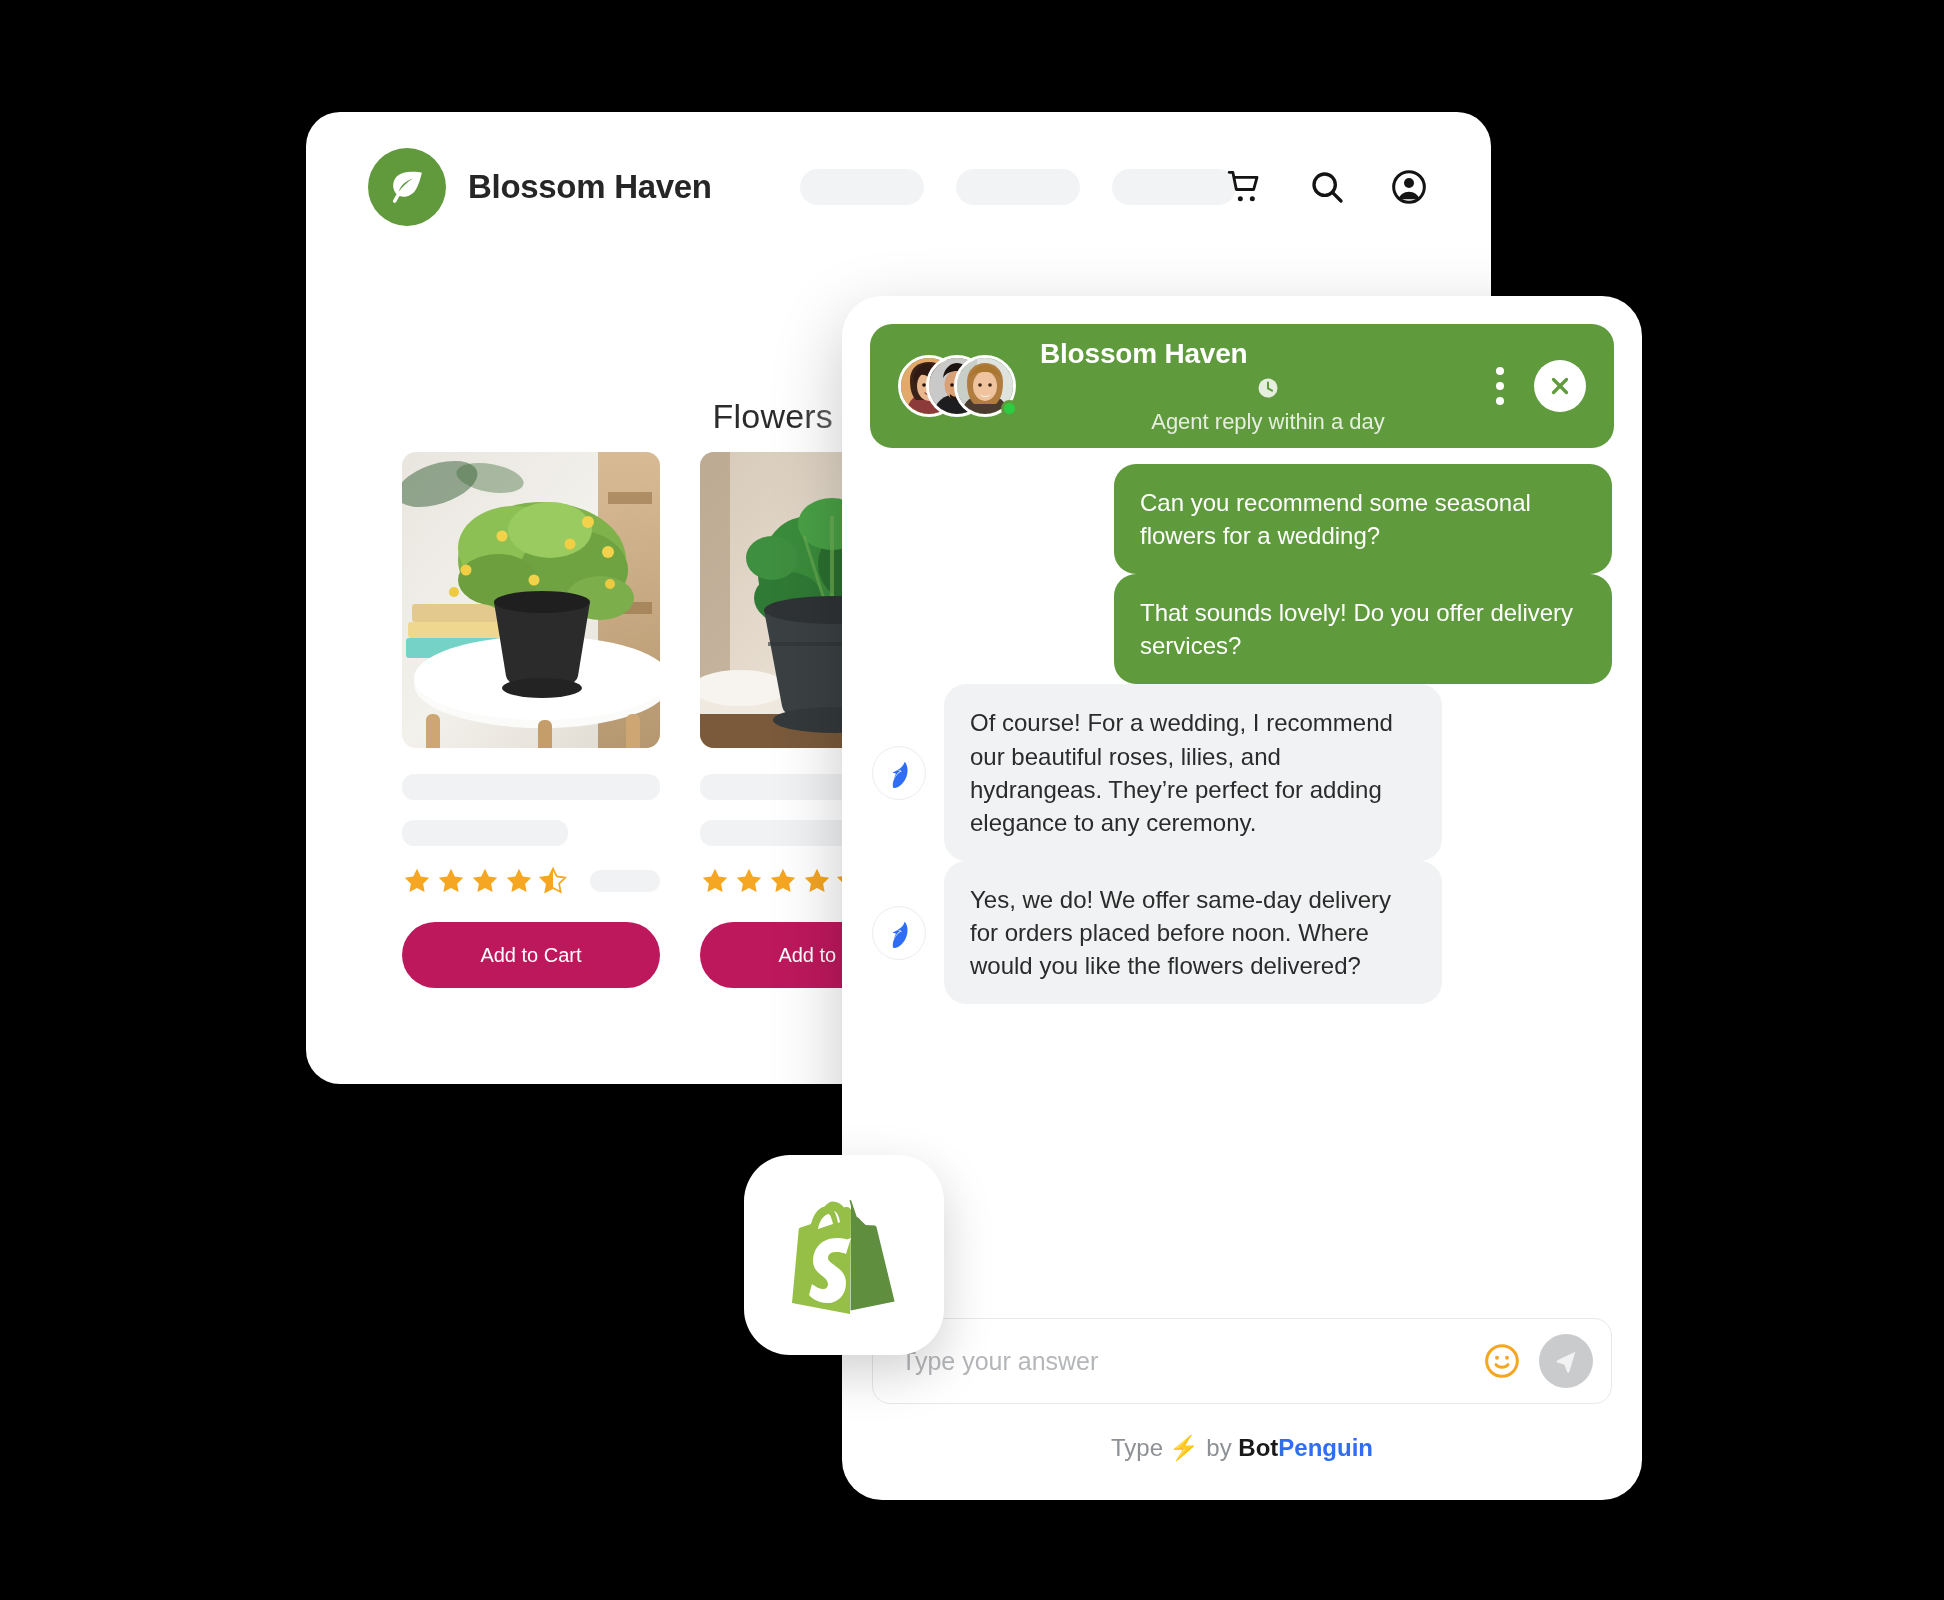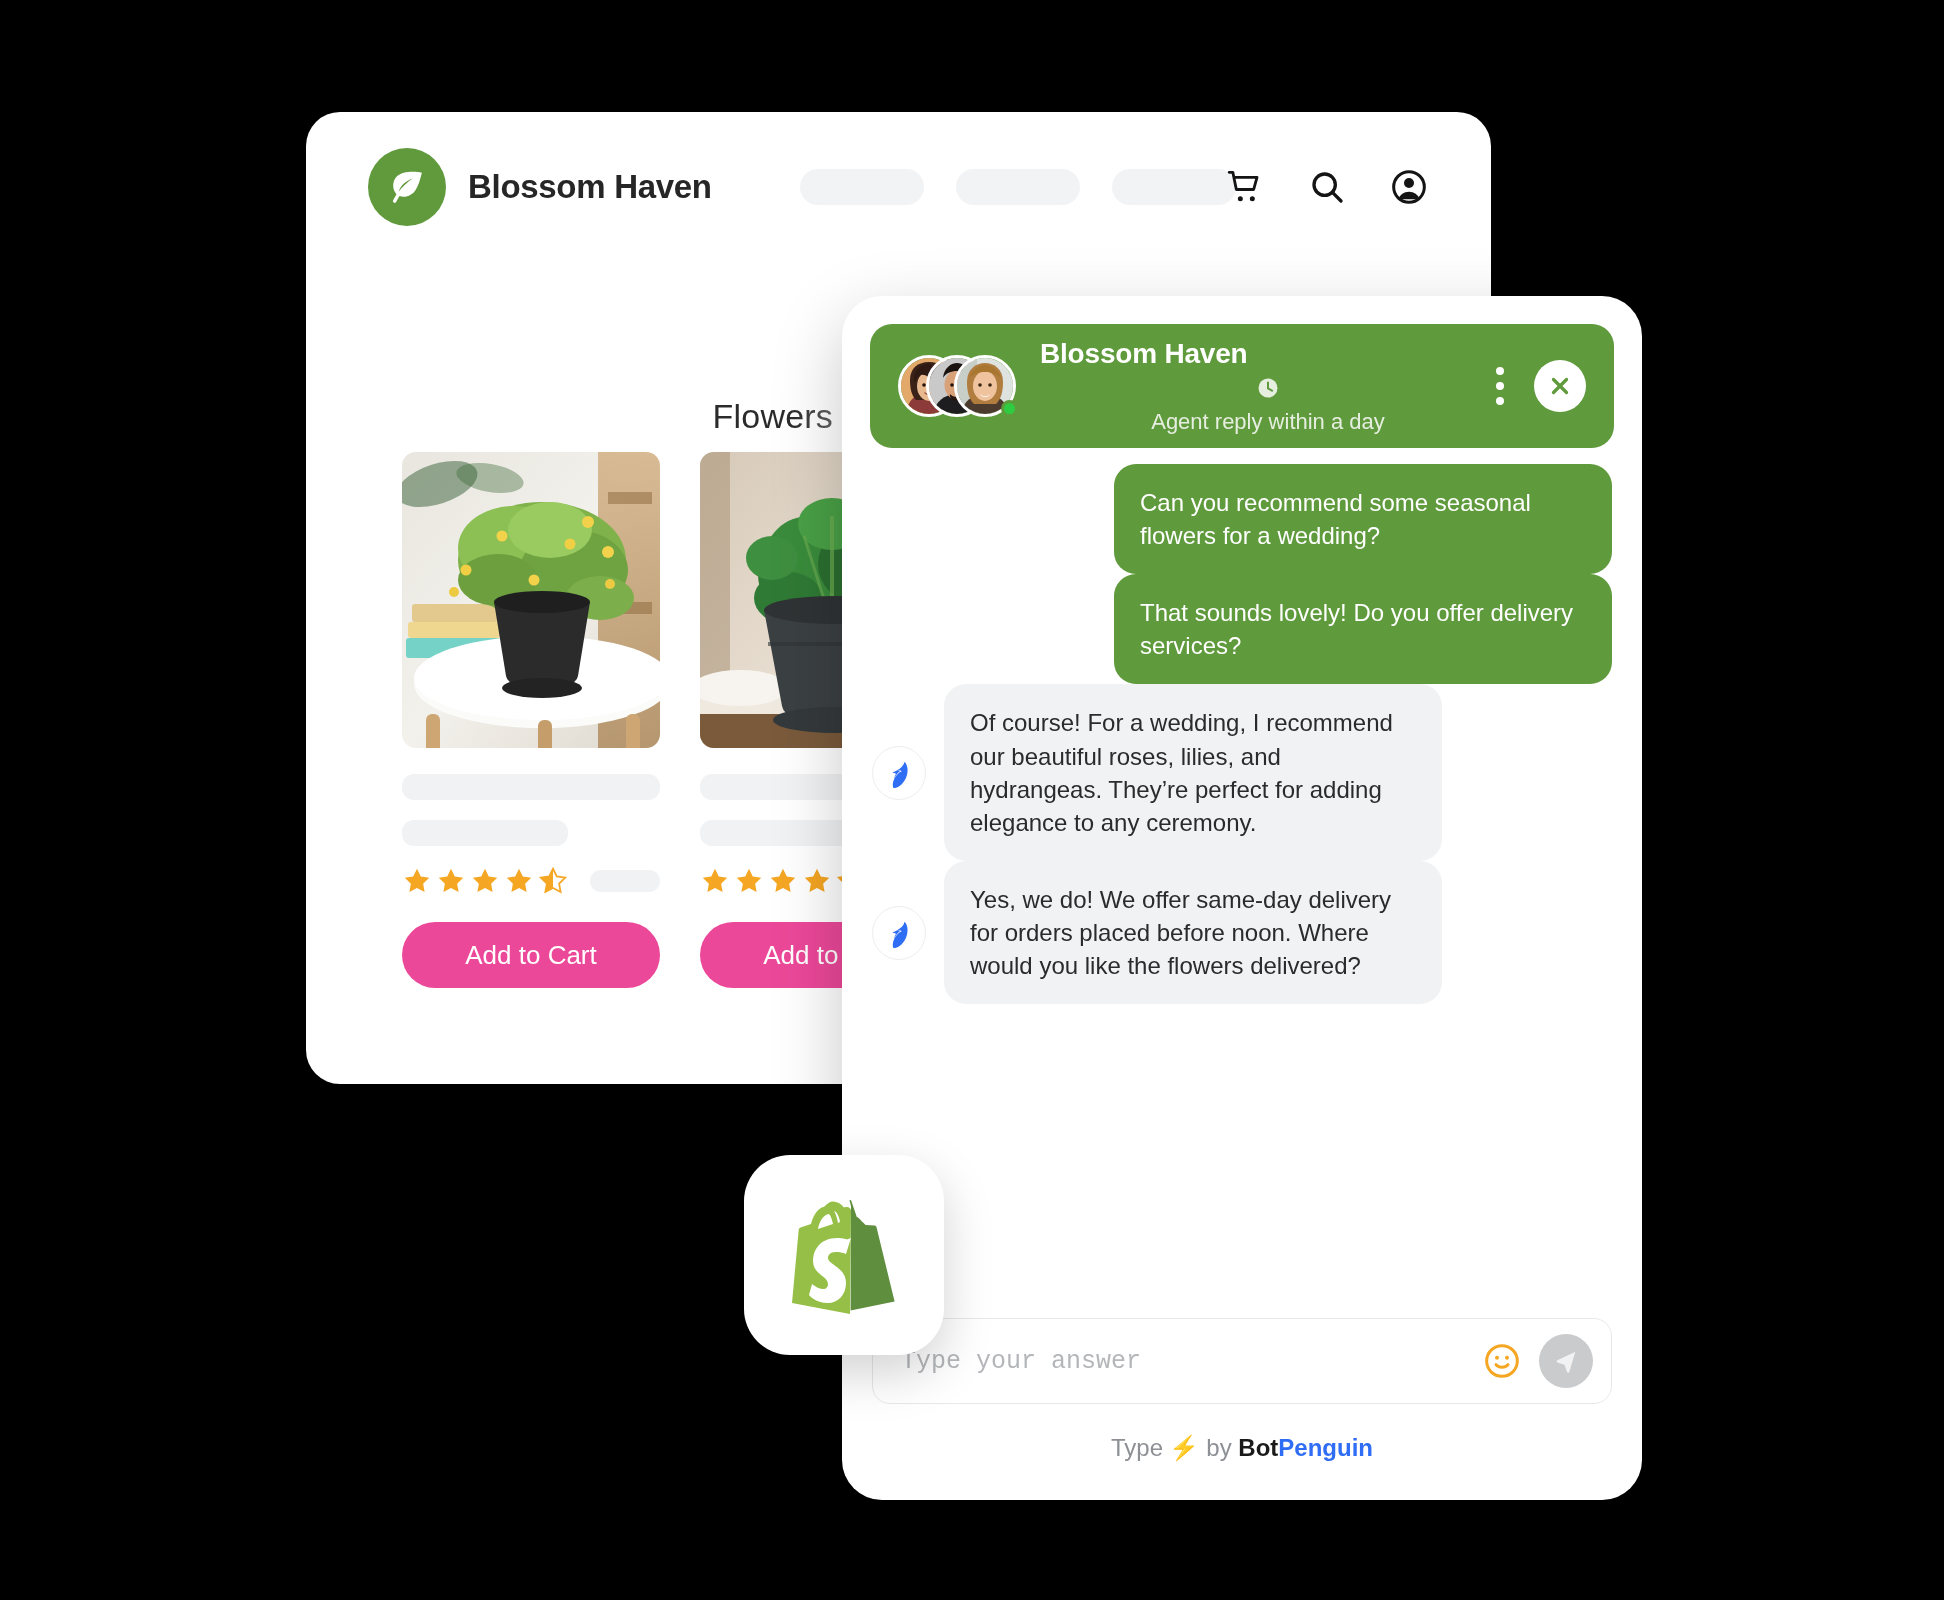--- a/index.html
+++ b/index.html
@@ -61,22 +61,22 @@
   }
   .pimg svg { display: block; width: 100%; height: 100%; }
   .skel { background: #f1f2f4; border-radius: 12px; }
   .skel-a { width: 258px; height: 26px; margin-top: 26px; }
   .skel-b { width: 166px; height: 26px; margin-top: 20px; }
   .rating-row { display: flex; align-items: center; gap: 22px; margin-top: 20px; }
   .stars { display: flex; gap: 4px; }
   .skel-c { width: 70px; height: 22px; }
   .btn-cart {
     width: 258px; height: 66px; margin-top: 26px;
-    background: #ec4899; color: #fff; border: none; border-radius: 33px;
-    font-size: 26px; font-family: inherit; cursor: pointer;
+    background: #be185d; color: #fff; border: none; border-radius: 33px;
+    font-size: 20px; font-family: inherit; cursor: pointer;
   }
 
   
   .chat-widget {
     position: absolute;
     left: 842px; top: 296px;
     width: 800px; height: 1204px;
     background: #ffffff;
     border-radius: 40px;
     box-shadow: 0 24px 70px rgba(0,0,0,0.22);
@@ -123,21 +123,21 @@
   .bubble.bot { background: #f1f2f3; color: #2b2b2b; border-radius: 22px; }
 
   .chat-input-wrap { position: absolute; left: 30px; right: 30px; bottom: 96px; }
   .chat-input {
     height: 86px; border: 1.5px solid #e7e8ea; border-radius: 18px;
     display: flex; align-items: center; padding: 0 18px 0 28px;
     background: #ffffff;
   }
   .chat-input input {
     flex: 1; border: none; outline: none; font-size: 25px;
-    font-family: Liberation Mono, monospace; color: #a21caf; background: transparent;
+    font-family: Liberation Sans, sans-serif; color: #a21caf; background: transparent;
   }
   .chat-input input::placeholder { color: #b4b6b9; }
   .emoji-btn { width: 50px; height: 50px; display:flex; align-items:center; justify-content:center; cursor: pointer; }
   .send-btn {
     width: 54px; height: 54px; border-radius: 50%; background: #c9cbcd;
     display: flex; align-items: center; justify-content: center; margin-left: 12px; cursor: pointer;
   }
   .chat-footer {
     position: absolute; bottom: 38px; left: 0; width: 100%;
     text-align: center; font-size: 24px; color: #8d9095;

